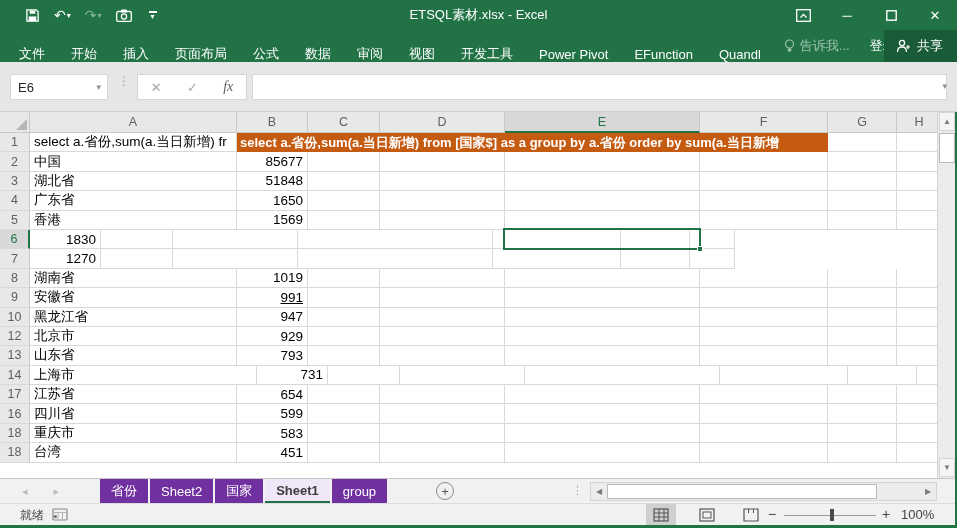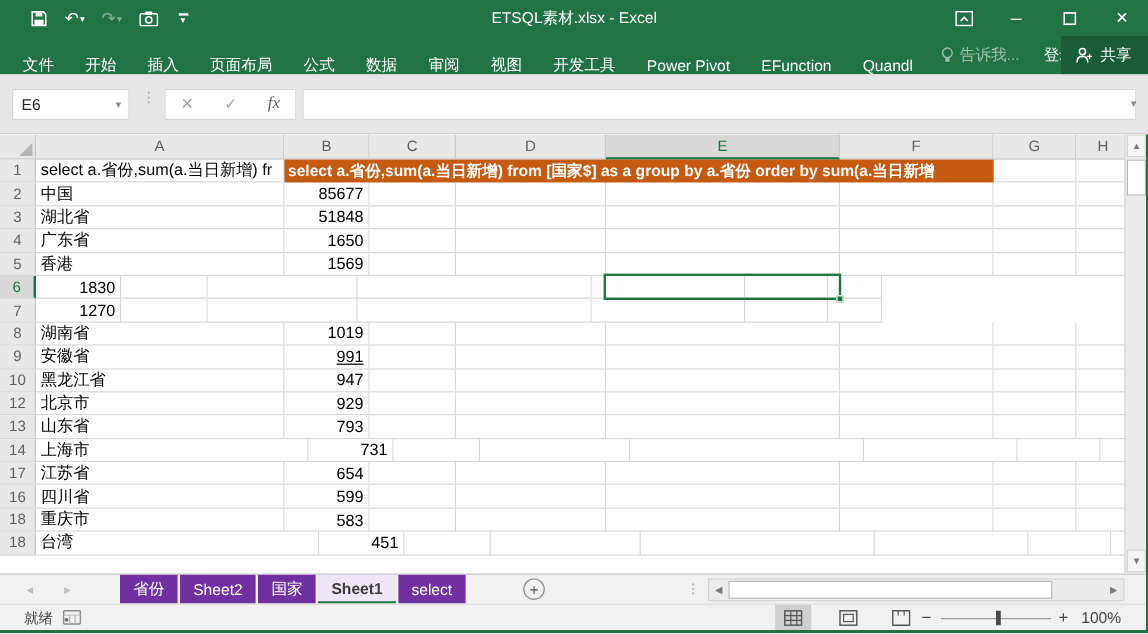--- a/index.html
+++ b/index.html
@@ -363,21 +363,21 @@
           <div class="cell num" style="width: 71px;">583</div>
           <div class="cell" style="width: 72px;"></div>
           <div class="cell" style="width: 125px;"></div>
           <div class="cell" style="width: 195px;"></div>
           <div class="cell" style="width: 128px;"></div>
           <div class="cell" style="width: 69px;"></div>
           <div class="cell" style="width: 45px;"></div>
         </div>
         <div class="grid-row">
           <div class="rowhdr">18</div>
-          <div class="cell txt" style="width: 236px; text-align: center;">台湾</div>
+          <div class="cell txt" style="width: 207px; text-align: center;">台湾</div>
           <div class="cell num" style="width: 71px;">451</div>
           <div class="cell" style="width: 72px;"></div>
           <div class="cell" style="width: 125px;"></div>
           <div class="cell" style="width: 195px;"></div>
           <div class="cell" style="width: 128px;"></div>
           <div class="cell" style="width: 69px;"></div>
           <div class="cell" style="width: 45px;"></div>
         </div>
       </div>
     <div class="banner" style="left: 237px; width: 591px; background: rgb(197, 90, 17);">select a.省份,sum(a.当日新增) from [国家$] as a group by a.省份 order by sum(a.当日新增</div>
@@ -394,21 +394,21 @@
   <div class="sheetbar">
     <div class="nav-arrows">
       <span>◂</span>
       <span>▸</span>
     </div>
     <div class="tabs" id="sheet-tabs">
         <div class="sheet-tab">省份</div>
         <div class="sheet-tab">Sheet2</div>
         <div class="sheet-tab">国家</div>
         <div class="sheet-tab active">Sheet1</div>
-        <div class="sheet-tab">select</div>
+        <div class="sheet-tab">group</div>
       </div>
     <div class="add-sheet">+</div>
     <div class="sb-dots">⋮</div>
     <div class="hscroll">
       <div class="hs-btn" style="left:1px;">◀</div>
       <div class="hs-thumb"></div>
       <div class="hs-btn" style="right:1px;">▶</div>
     </div>
   </div>
 

